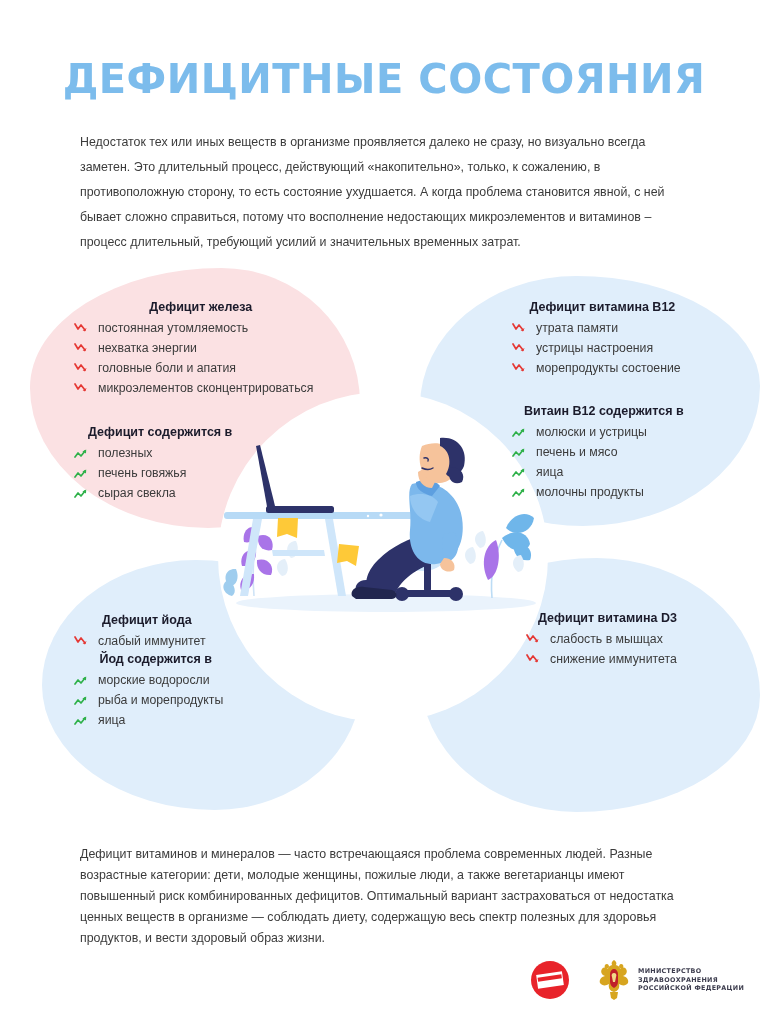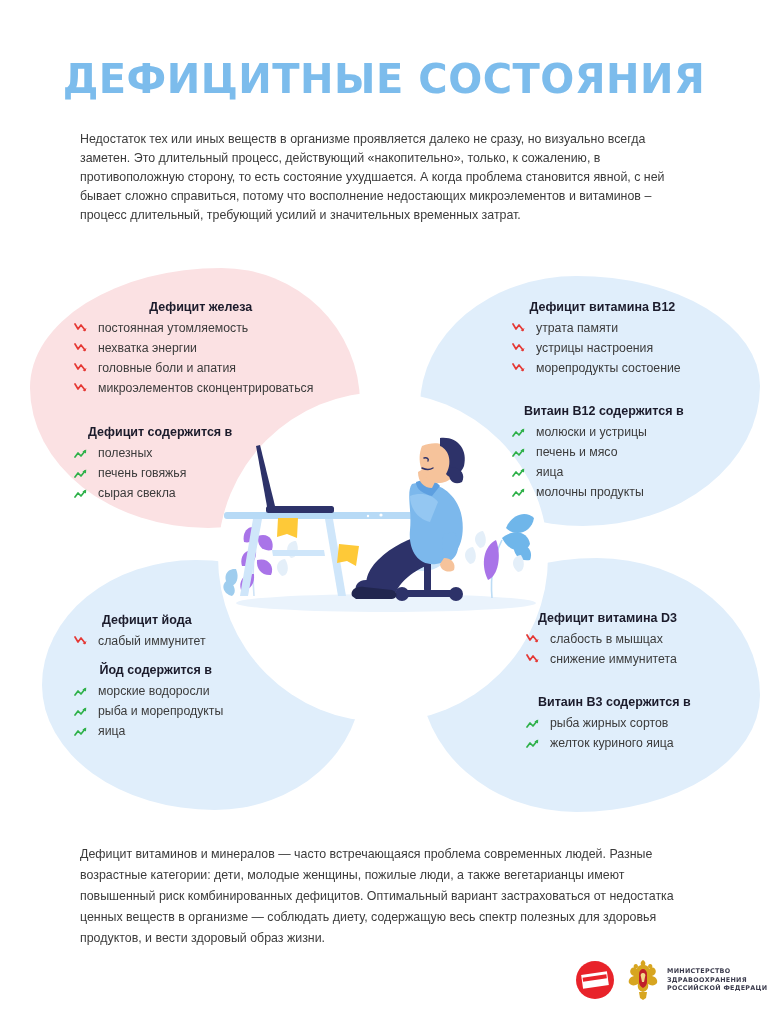--- a/index.html
+++ b/index.html
@@ -83,21 +83,21 @@
     color: #7cbcec;
     font-family: "DejaVu Sans", "Liberation Sans", sans-serif;
   }
   .intro {
     position: absolute;
     left: 80px;
     top: 118px;
     width: 608px;
     z-index: 3;
     font-size: 12.4px;
-    line-height: 19px;
+    line-height: 25px;
     color: #3b3b3b;
     text-align: left;
   }
 
   
   .block {
     position: absolute;
     z-index: 4;
     text-align: center;
   }
@@ -126,21 +126,21 @@
     color: #3b3b3b;
     line-height: 15px;
   }
 
   
   .blk-iron-def      { left: 74px;  top: 300px; }
   .blk-iron-food     { left: 74px;  top: 425px; }
   .blk-b12-def       { left: 512px; top: 300px; }
   .blk-b12-food      { left: 512px; top: 404px; }
   .blk-iodine-def    { left: 74px;  top: 613px; }
-  .blk-iodine-food   { left: 74px;  top: 652px; margin-top: 11px; }
+  .blk-iodine-food   { left: 74px;  top: 652px; }
   .blk-d3-def        { left: 526px; top: 611px; }
   .blk-d3-food       { left: 526px; top: 695px; }
 
   .blk-b12-def .block-head,
   .blk-b12-food .block-head,
   .blk-d3-def  .block-head,
   .blk-d3-food .block-head { margin-left: 12px; }
 
   
   .illu {
@@ -158,28 +158,28 @@
     left: 80px;
     top: 832px;
     width: 620px;
     z-index: 3;
     font-size: 12.4px;
     line-height: 21px;
     color: #3b3b3b;
   }
   .logos {
     position: absolute;
-    left: 576px;
+    left: 531px;
     top: 956px;
     width: 180px;
     height: 48px;
     z-index: 3;
     display: flex;
     align-items: center;
-    gap: 12px;
+    gap: 28px;
   }
   .logo-red {
     width: 38px;
     height: 38px;
     border-radius: 50%;
     background: #e8232a;
     display: flex;
     align-items: center;
     justify-content: center;
     flex: 0 0 38px;
@@ -403,38 +403,20 @@
     </div>
     <div class="row">
       <svg class="ico" viewBox="0 0 18 13">
         <polyline points="1,2 4,7 7,3 11,8" fill="none" stroke="#e53935" stroke-width="1.7" stroke-linejoin="round" stroke-linecap="round"></polyline>
         <polygon points="11,9.6 8.6,8.2 12.6,5.9" fill="#e53935"></polygon>
       </svg>
       <span class="txt">снижение иммунитета</span>
     </div>
   </div>
 
-  <div class="block blk-d3-food">
-    <div class="block-head">Витаин B3 содержится в</div>
-
-    <div class="row">
-      <svg class="ico" viewBox="0 0 18 13">
-        <polyline points="1,10 4,6 7,9 11,4" fill="none" stroke="#2fb14a" stroke-width="1.7" stroke-linejoin="round" stroke-linecap="round"></polyline>
-        <polygon points="12.2,2.6 12.0,6.6 8.4,4.4" fill="#2fb14a"></polygon>
-      </svg>
-      <span class="txt">рыба жирных сортов</span>
-    </div>
-    <div class="row">
-      <svg class="ico" viewBox="0 0 18 13">
-        <polyline points="1,10 4,6 7,9 11,4" fill="none" stroke="#2fb14a" stroke-width="1.7" stroke-linejoin="round" stroke-linecap="round"></polyline>
-        <polygon points="12.2,2.6 12.0,6.6 8.4,4.4" fill="#2fb14a"></polygon>
-      </svg>
-      <span class="txt">желток куриного яица</span>
-    </div>
-  </div>
 
   <svg class="illu" viewBox="0 0 370 230">
 
     <ellipse cx="190" cy="203" rx="150" ry="9" fill="#eaf3fc"></ellipse>
 
     <g>
       <path d="M58 196 C56 170 58 146 62 128" stroke="#cfe4f7" stroke-width="1.6" fill="none"></path>
       <path d="M62 128 C52 124 46 132 48 142 C56 144 62 138 62 128Z" fill="#a974e8"></path>
       <path d="M62 136 C72 132 79 140 76 150 C67 152 61 146 62 136Z" fill="#a974e8"></path>
       <path d="M60 150 C50 148 43 156 46 166 C55 167 61 160 60 150Z" fill="#a974e8"></path>

